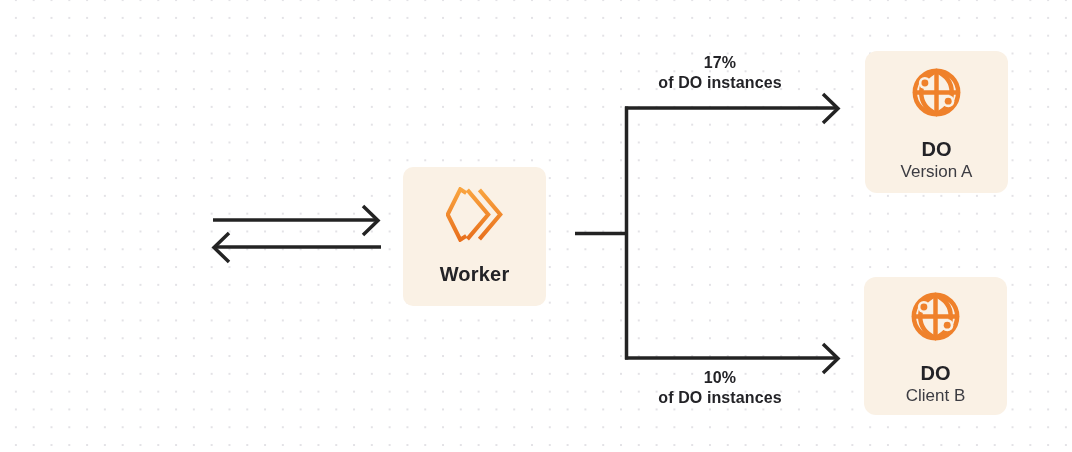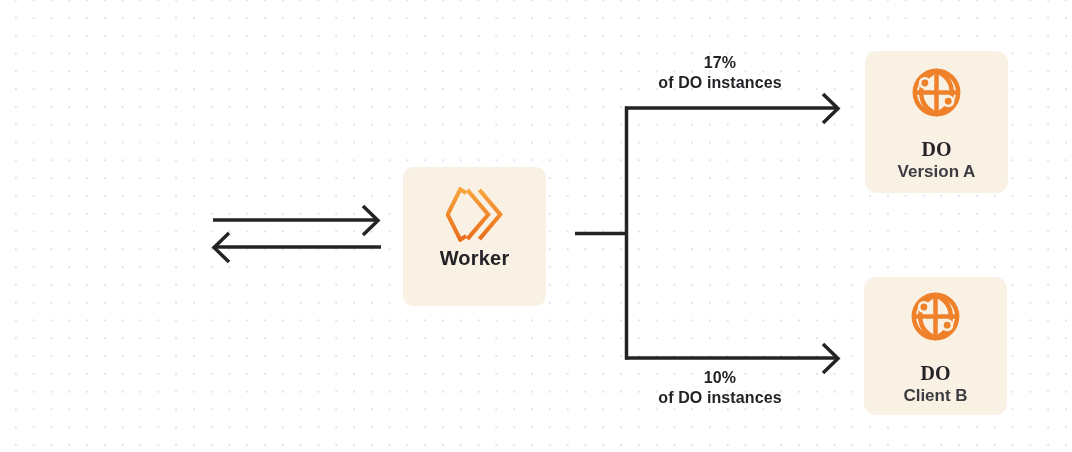--- a/index.html
+++ b/index.html
@@ -62,34 +62,33 @@
   }
 
   .node-label {
     font-size: 20px;
     font-weight: 700;
     letter-spacing: 0.2px;
     color: var(--text-dark, #232327);
     line-height: 1;
   }
 
-  .node-worker .node-label { margin-top: 6px; }
+  .node-worker .node-label { margin-top: 22px; }
 
   .do-title {
     margin-top: 16px;
     font-size: 20px;
     font-weight: 700;
     color: var(--text-dark, #232327);
     line-height: 24px;
-    font-family: Liberation Serif, serif;
   }
 
   .do-subtitle {
     font-size: 17px;
-    font-weight: 700;
+    font-weight: 400;
     color: var(--text-secondary, #3c3c42);
     line-height: 22px;
   }
 
   
   .icon-wrap { display: block; line-height: 0; }
 
   .workers-svg { width: 57px; height: 55px; }
   .workers-svg path {
     fill: none;

